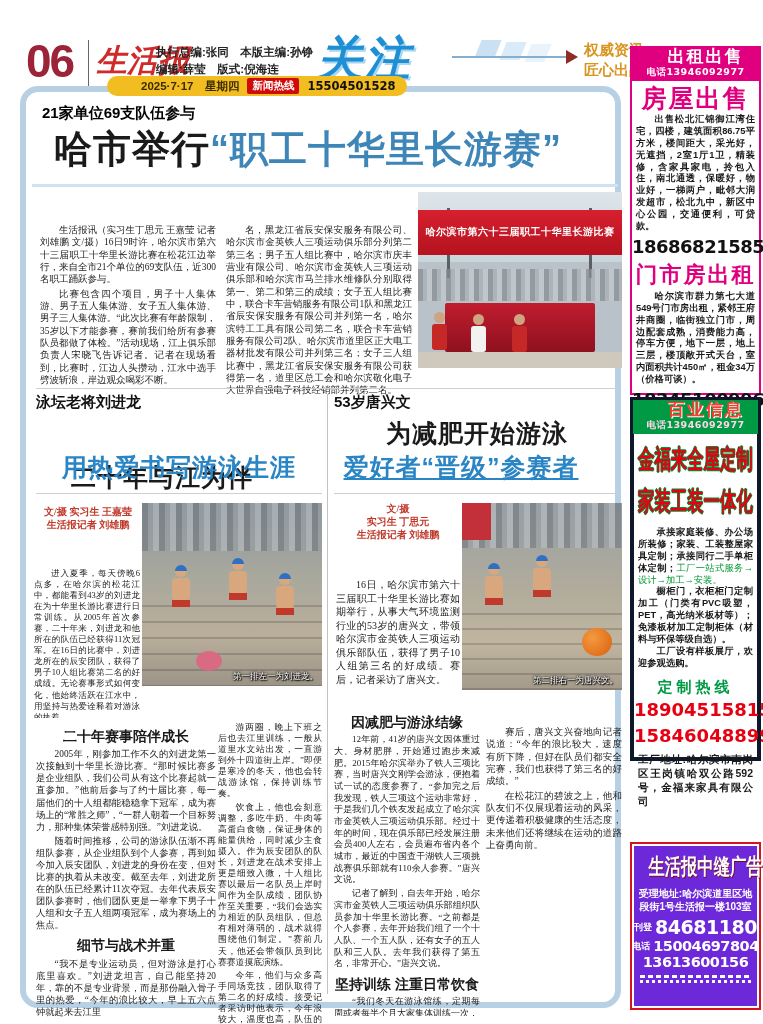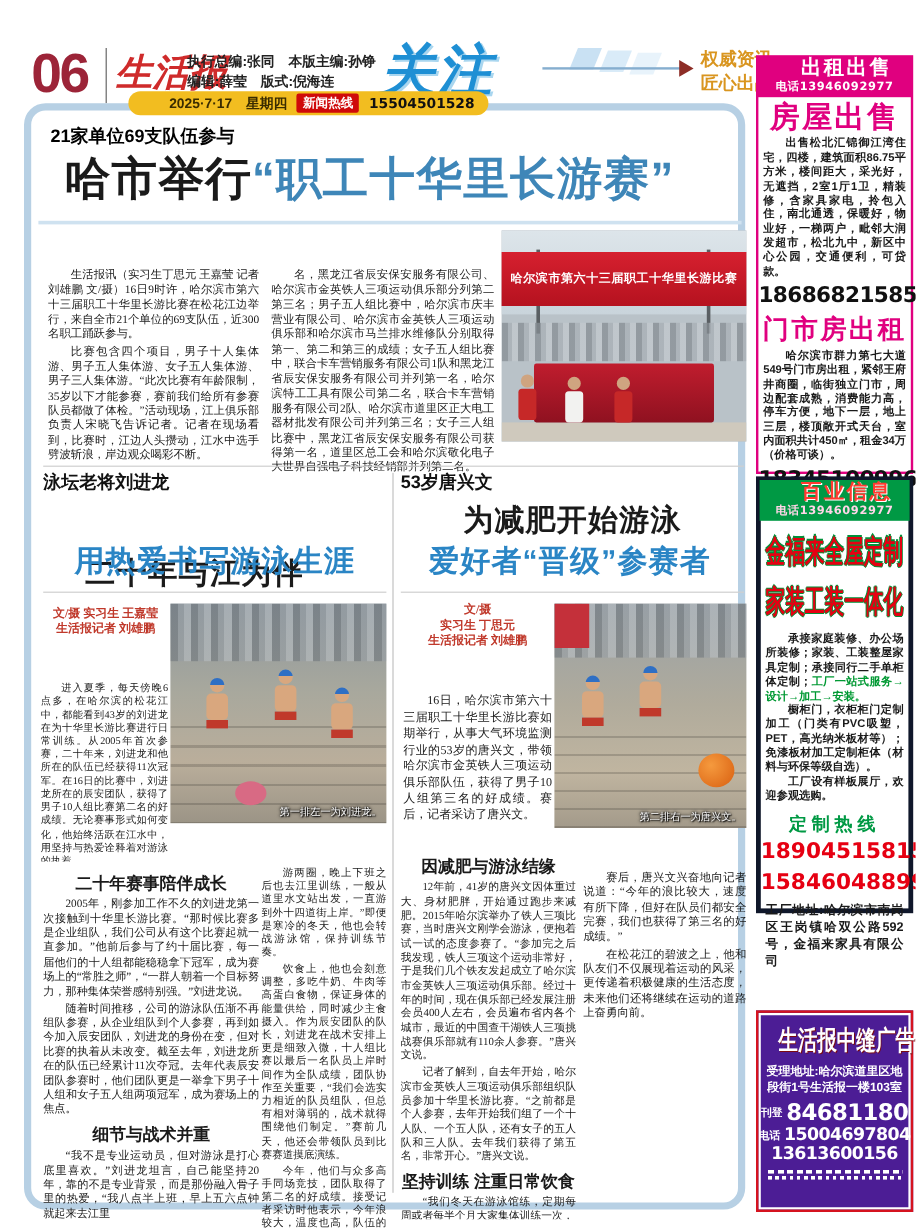--- a/index.html
+++ b/index.html
@@ -72,27 +72,27 @@
   .mag-bg{background:#e0007f;}
   .grn-bg{background:#009944;}
   .ad-title{color:#e0007f;font-size:25px;font-weight:900;text-align:center;letter-spacing:2px;line-height:28px;}
   .ad-body{font-size:9.3px;line-height:1.28;font-weight:600;text-align:justify;padding:2px 4px;}
   .ad-body p{margin:0;text-indent:2em;}
   .ad-phone{font-size:18px;font-weight:900;text-align:center;letter-spacing:-.5px;
             font-family:"DejaVu Sans",sans-serif;color:#111;line-height:24px;}
   .brand{white-space:nowrap;font-size:26px;font-weight:900;color:#e60012;line-height:40px;
          transform:scaleX(.63);transform-origin:0 50%;
          text-shadow:1px 0 #00913a,-1px 0 #00913a,0 1px #00913a,0 -1px #00913a;}
-  .green-text{color:#009933;font-weight:700;text-indent:0;}
+  .green-text{color:#009933;font-weight:400;text-indent:0;}
   .hotline-green{color:#009944;font-size:15px;font-weight:900;text-align:center;letter-spacing:4px;}
   .red-phone{color:#e60012;font-size:18px;font-weight:900;text-align:center;
              font-family:"DejaVu Sans",sans-serif;line-height:26px;}
   .ad-address{font-size:10.5px;font-weight:700;line-height:1.35;text-align:justify;padding:0 4px;}
 
-  .ad-midseam{left:630px;top:842px;width:131px;height:168px;background:#4c1d95;
+  .ad-midseam{left:630px;top:842px;width:131px;height:168px;background:#6d28d9;
               border:2px solid #d5131f;box-shadow:inset 0 0 0 2px #fff;color:#fff;text-align:center;}
   .ms-title{font-size:22px;font-weight:900;white-space:nowrap;transform:scaleX(.74);transform-origin:50% 50%;
             margin-top:8px;text-shadow:1px 1px 0 #7a0a10;}
   .ms-addr{font-size:10px;font-weight:700;line-height:13px;margin-top:5px;}
   .ms-row{display:flex;align-items:center;justify-content:center;gap:3px;}
   .ms-label{font-size:9px;font-weight:700;}
   .ms-num-lg{font-size:19px;font-weight:900;font-family:"DejaVu Sans",sans-serif;letter-spacing:-.5px;}
   .ms-num{font-size:14.5px;font-weight:900;font-family:"DejaVu Sans",sans-serif;letter-spacing:-.5px;}
   .fine-print{margin:4px auto 0;width:112px;height:10px;
               background:repeating-linear-gradient(90deg,#ffffff 0 5px,transparent 5px 8px),
@@ -201,32 +201,32 @@
     </div>
   <div class="abs" style="left:30%;bottom:8%;width:26px;height:20px;border-radius:50%;background:#d86a84;"></div>
   <div class="caption">第一排左一为刘进龙。</div>
 </div>
 
 <div class="abs body-text" style="left:36px;top:690px;width:180px;height:312px;font-size:9.3px;">
   <p class="subhead sans">二十年赛事陪伴成长</p>
   <p>2005年，刚参加工作不久的刘进龙第一次接触到十华里长游比赛。“那时候比赛多是企业组队，我们公司从有这个比赛起就一直参加。”他前后参与了约十届比赛，每一届他们的十人组都能稳稳拿下冠军，成为赛场上的“常胜之师”，“一群人朝着一个目标努力，那种集体荣誉感特别强。”刘进龙说。</p>
   <p>随着时间推移，公司的游泳队伍渐不再组队参赛，从企业组队到个人参赛，再到如今加入辰安团队，刘进龙的身份在变，但对比赛的执着从未改变。截至去年，刘进龙所在的队伍已经累计11次夺冠。去年代表辰安团队参赛时，他们团队更是一举拿下男子十人组和女子五人组两项冠军，成为赛场上的焦点。</p>
   <p class="subhead sans">细节与战术并重</p>
-  <p>“我不是专业运动员，但对游泳是打心底里喜欢。”刘进龙坦言，自己能坚持20年，靠的不是专业背景，而是那份融入骨子里的热爱，“我八点半上班，早上五六点钟就起来去江里</p>
+  <p>“我不是专业运动员，但对游泳是打心底里喜欢。”刘进龙坦言，自己能坚持20年，靠的不是专业背景，而是那份融入骨子里的热爱，“今年的浪比较大，早上五六点钟就起来去江里</p>
 </div>
 <div class="abs body-text" style="left:218px;top:690px;width:104px;height:308px;font-size:8.8px;line-height:1.26;">
   <p>游两圈，晚上下班之后也去江里训练，一般从道里水文站出发，一直游到外十四道街上岸。”即便是寒冷的冬天，他也会转战游泳馆，保持训练节奏。</p>
   <p>饮食上，他也会刻意调整，多吃牛奶、牛肉等高蛋白食物，保证身体的能量供给，同时减少主食摄入。作为辰安团队的队长，刘进龙在战术安排上更是细致入微，十人组比赛以最后一名队员上岸时间作为全队成绩，团队协作至关重要，“我们会选实力相近的队员组队，但总有相对薄弱的，战术就得围绕他们制定。”赛前几天，他还会带领队员到比赛赛道摸底演练。</p>
   <p>今年，他们与众多高手同场竞技，团队取得了第二名的好成绩。接受记者采访时他表示，今年浪较大，温度也高，队伍的发挥没有达到最佳，今后将继续努力，争取更好的成绩。</p>
 
 </div>
 
 <div class="abs sub-kicker sans" style="left:334px;top:393px;">53岁唐兴文</div>
 <div class="abs sub-title sans" style="left:334px;top:417px;width:286px;">为减肥开始游泳</div>
-<div class="abs sub-title sans blue" style="left:332px;top:451px;width:286px;">爱好者“晋级”参赛者</div>
+<div class="abs sub-title sans blue" style="left:318px;top:451px;width:286px;text-decoration:underline;">爱好者“晋级”参赛者</div>
 <div class="abs hrule" style="left:334px;top:493px;width:286px;"></div>
 
 <div class="abs byline" style="left:336px;top:502px;width:124px;">
   <div>文/摄</div>
   <div>实习生 丁思元</div>
   <div>生活报记者 刘雄鹏</div>
 </div>
 <div class="abs body-text" style="left:336px;top:546px;width:124px;height:142px;font-size:10px;line-height:1.35;">
   <p>16日，哈尔滨市第六十三届职工十华里长游比赛如期举行，从事大气环境监测行业的53岁的唐兴文，带领哈尔滨市金英铁人三项运动俱乐部队伍，获得了男子10人组第三名的好成绩。赛后，记者采访了唐兴文。</p>
 </div>

